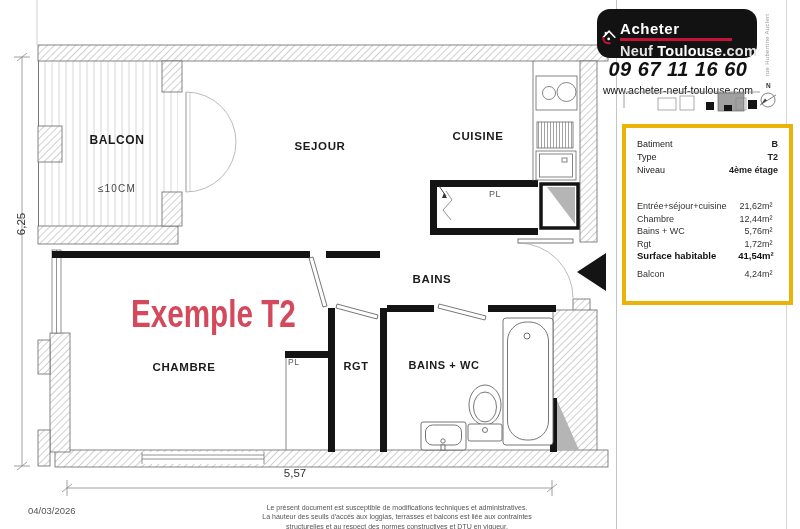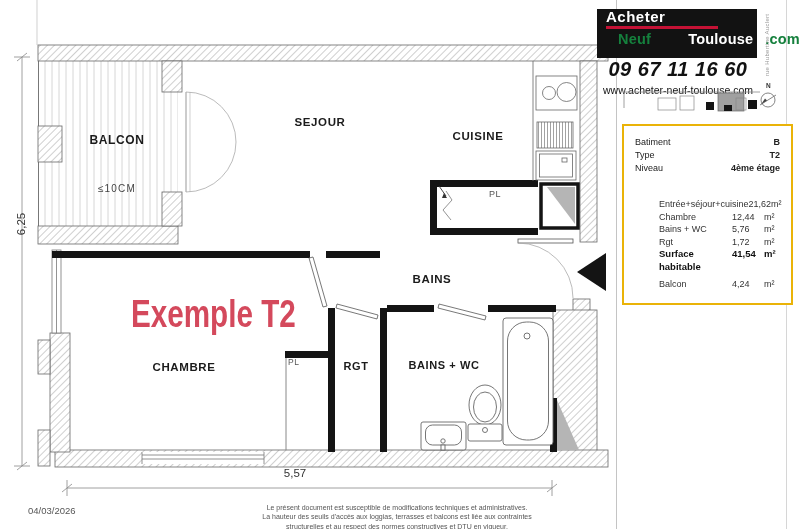--- a/index.html
+++ b/index.html
@@ -11,40 +11,40 @@
               letter-spacing:.6px;text-align:center;white-space:nowrap;}
   .note{position:absolute;font-size:10px;color:#444;letter-spacing:1.2px;text-align:center;margin-top:16px;}
   .pl{position:absolute;font-size:9px;color:#555;letter-spacing:.5px;}
   .watermark{position:absolute;font-weight:bold;font-size:38px;color:#d4495c;
              transform:scaleX(.78);transform-origin:left center;white-space:nowrap;}
   .dim{position:absolute;font-size:11.5px;color:#333;text-align:center;}
   .dim-left{transform:rotate(-90deg);transform-origin:center center;}
   
   .vline{position:absolute;width:1px;background:#c4c4c4;}
   .logo{position:absolute;left:597px;top:9px;width:160px;height:49px;background:#121212;
-        display:flex;align-items:flex-start;}
+        display:flex;align-items:flex-end;border-radius:13px;}
   .logo-text{display:flex;flex-direction:column;margin-left:4px;line-height:1;}
   .logo-l1{color:#fff;font-weight:bold;font-size:15px;letter-spacing:.5px;}
   .logo-bar{height:3px;background:#c41235;margin:2px 0 3px 0;width:112px;}
   .logo-l2{font-weight:bold;font-size:14.5px;letter-spacing:.2px;white-space:nowrap;}
-  .red{color:#15803d;margin-left:12px;} .white{color:#fff;padding-left:33px;}
+  .red{color:#e5e5e5;} .white{color:#fff;}
   .phone{position:absolute;left:590px;top:58px;width:176px;text-align:center;
          font-size:20px;font-weight:bold;font-style:italic;color:#111;letter-spacing:.5px;}
   .website{position:absolute;left:590px;top:84px;width:176px;text-align:center;
            font-size:10.5px;font-weight:normal;color:#111;}
   .street{position:absolute;left:726px;top:42px;width:82px;text-align:center;font-size:6px;
           color:#999;transform:rotate(-90deg);transform-origin:center center;letter-spacing:.3px;}
   .compass-n{position:absolute;left:766px;top:82px;font-size:6.5px;color:#333;font-weight:bold;}
   .panel{position:absolute;left:622px;top:124px;width:171px;height:181px;box-sizing:border-box;
-         border:2px solid #eab308;padding:10px 11px 10px 11px;background:#fff;}
+         border:4px solid #eab308;padding:10px 11px 10px 11px;background:#fff;}
   .irow{display:flex;justify-content:space-between;font-size:9px;color:#222;line-height:13px;}
   .irow .v{font-weight:bold;}
   .area-rows{margin-top:23px;}
   .arow{display:flex;font-size:9px;color:#333;line-height:12.5px;}
-  .arow .lbl{flex:1;margin-left:24px;} .arow .val{width:32px;} .arow .unit{width:16px;}
+  .arow .lbl{flex:1;} .arow .val{width:32px;text-align:right;} .arow .unit{width:16px;}
   .arow.bold{font-weight:bold;font-size:9.5px;color:#111;}
   .arow.gap{margin-top:5px;}
   
   .date{position:absolute;left:28px;top:505px;font-size:9.5px;color:#555;}
   .disc{position:absolute;left:232px;top:503px;width:330px;text-align:center;
         font-size:7px;line-height:1.35;color:#555;}
 </style>
 </head>
 <body>
 
@@ -181,21 +181,21 @@
       <line x1="67" y1="488" x2="552" y2="488"></line>
       <line x1="67" y1="480" x2="67" y2="496"></line>
         <line x1="62" y1="492" x2="72" y2="484"></line>
       <line x1="552" y1="480" x2="552" y2="496"></line>
         <line x1="547" y1="492" x2="557" y2="484"></line>
     </g>
   </svg>
 
   <div class="room-label" style="left:58px;top:133px;width:118px;font-size:12px;">BALCON</div>
   <div class="note" style="left:58px;top:167px;width:118px;">≤10CM</div>
-  <div class="room-label" style="left:262px;top:116px;width:116px;">SEJOUR</div>
+  <div class="room-label" style="left:262px;top:140px;width:116px;">SEJOUR</div>
   <div class="room-label" style="left:420px;top:130px;width:116px;">CUISINE</div>
   <div class="room-label" style="left:374px;top:273px;width:116px;">BAINS</div>
   <div class="room-label" style="left:126px;top:361px;width:116px;">CHAMBRE</div>
   <div class="room-label" style="left:330px;top:360px;width:52px;font-size:11px;">RGT</div>
   <div class="room-label" style="left:384px;top:359px;width:120px;font-size:11px;">BAINS + WC</div>
   <div class="pl" style="left:489px;top:189px;">PL</div>
   <div class="pl" style="left:288px;top:357px;font-size:8.5px;">PL</div>
   <div class="watermark" style="left:131px;top:293px;">Exemple T2</div>
   <div class="dim" style="left:255px;top:467px;width:80px;">5,57</div>
   <div class="dim dim-left" style="left:-9px;top:218px;width:60px;">6,25</div>

